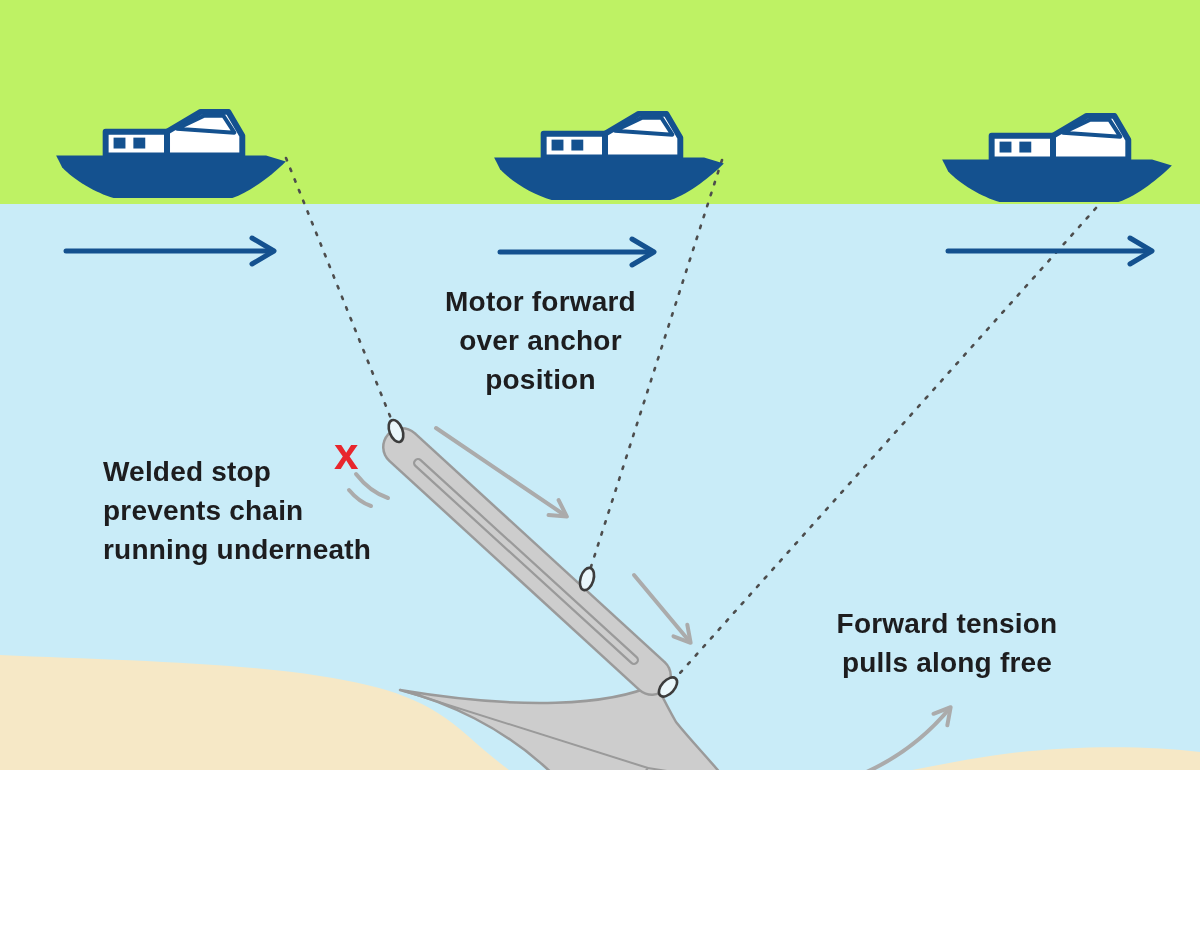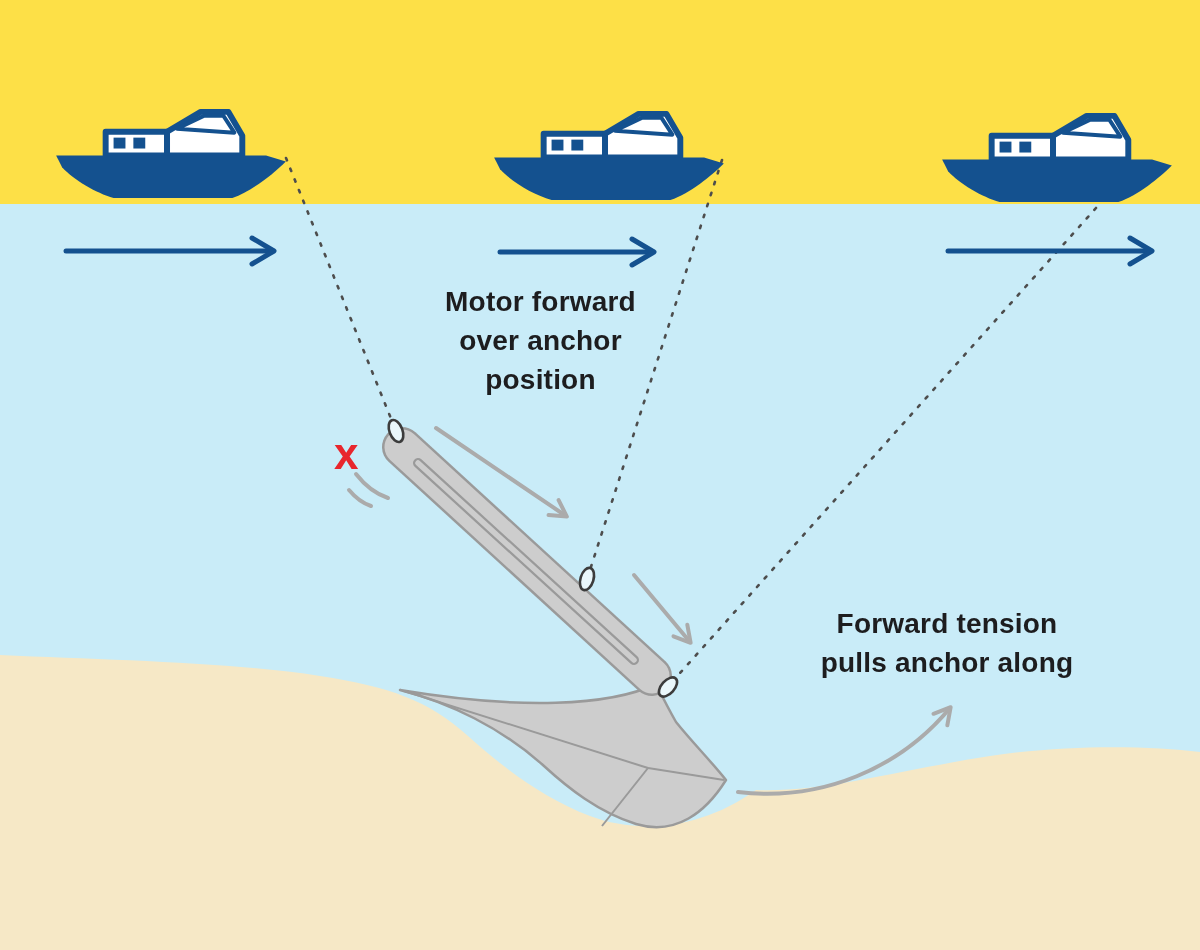--- a/index.html
+++ b/index.html
@@ -1,21 +1,21 @@
 <!DOCTYPE html>
 <html style="--navy: #14518f; --water: #c9ecf8; --sand: #f6e8c6; --anchor-fill: #cdcdcd; --anchor-stroke: #9a9a9a; --rode: #4d4d4d; --gray-arrow: #ababab; --text: #1d1d1f; --red-x: #e8262d;"><head>
 <meta charset="utf-8">
 <style>
   * { margin: 0; padding: 0; box-sizing: border-box; }
   html, body { background: #ffffff; font-family: "Liberation Sans", sans-serif; }
   .canvas {
     position: relative;
     width: 1200px;
-    height: 950px;
-    background: #fde047;
+    height: 770px;
+    background: #bef264;
     overflow: hidden;
   }
   .diagram-svg { position: absolute; left: 0; top: 0; }
 
   
   .water  { fill: var(--water, #c9ecf8); }
   .sand   { fill: var(--sand, #f6e8c6); }
   .hull   { fill: var(--navy, #14518f); }
   .cabin  { fill: #ffffff; stroke: var(--navy, #14518f); stroke-width: 6; stroke-linejoin: round; }
   .pane   { fill: var(--navy, #14518f); }
@@ -131,18 +131,21 @@
     <use href="#boat" x="52" y="100" width="238" height="101"></use>
     <use href="#boat" x="490" y="102" width="238" height="101"></use>
     <use href="#boat" x="938" y="104" width="238" height="101"></use>
   </svg>
 
   <div class="label" style="left:398px; top:282px; width:285px;">Motor forward
 over anchor
 position</div>
 
 
+  <div class="label label-left" style="left:103px; top:452px; width:400px;">Welded stop
+prevents chain
+running underneath</div>
 
   <div class="label" style="left:788px; top:604px; width:318px;">Forward tension
-pulls anchor along</div>
+pulls along free</div>
 
   <div class="xmark" style="left:334px; top:432px;">x</div>
 </div>
 
 </body></html>

